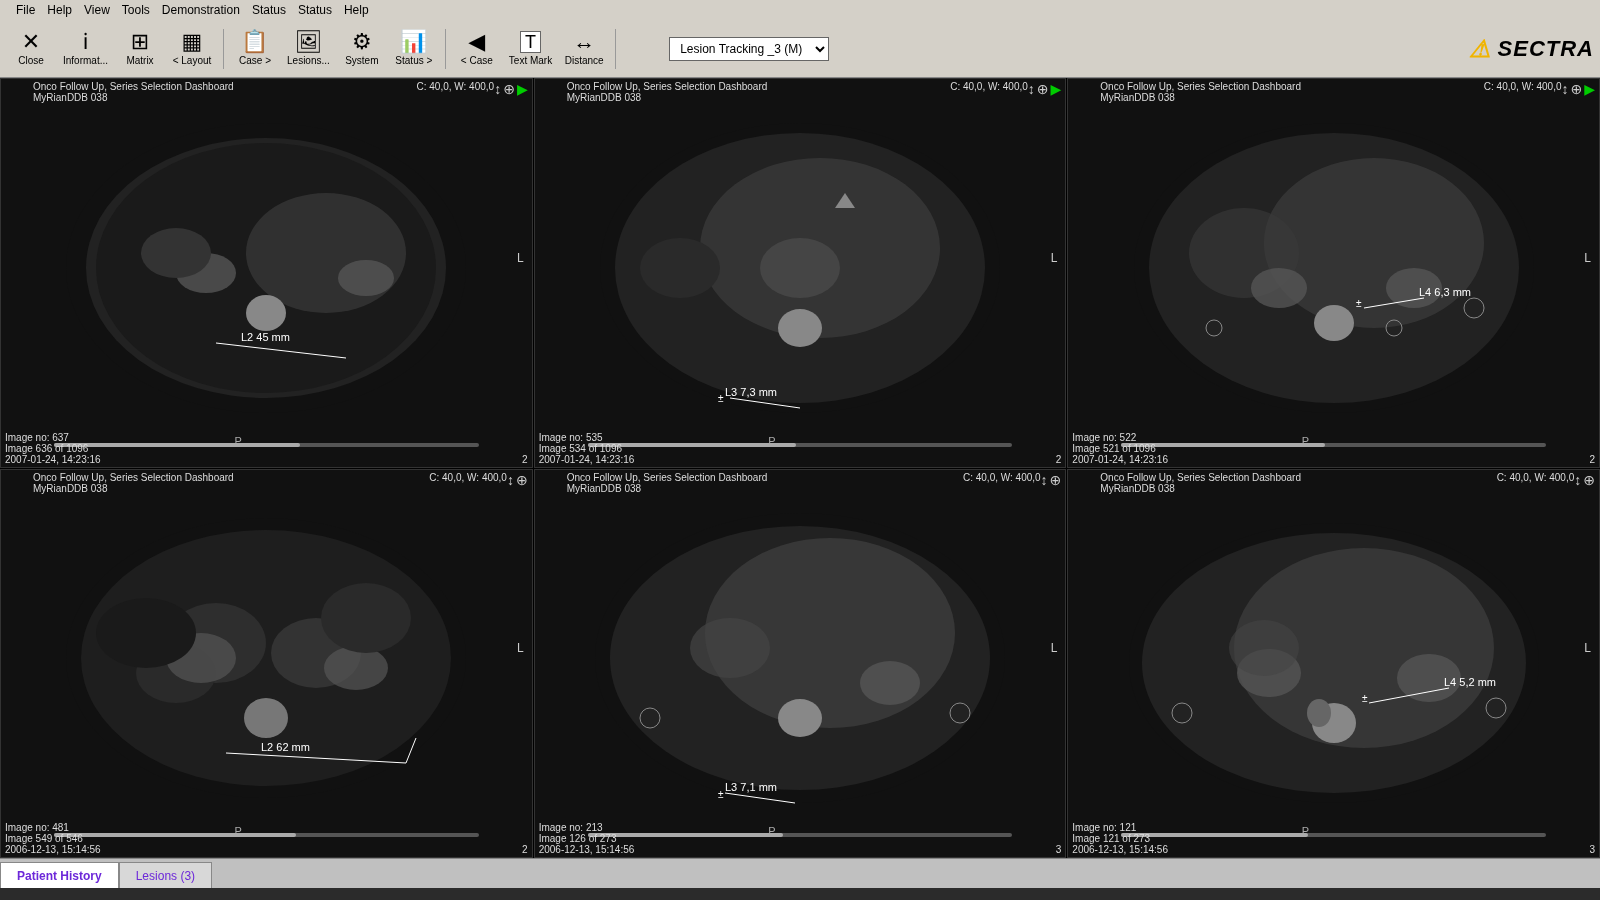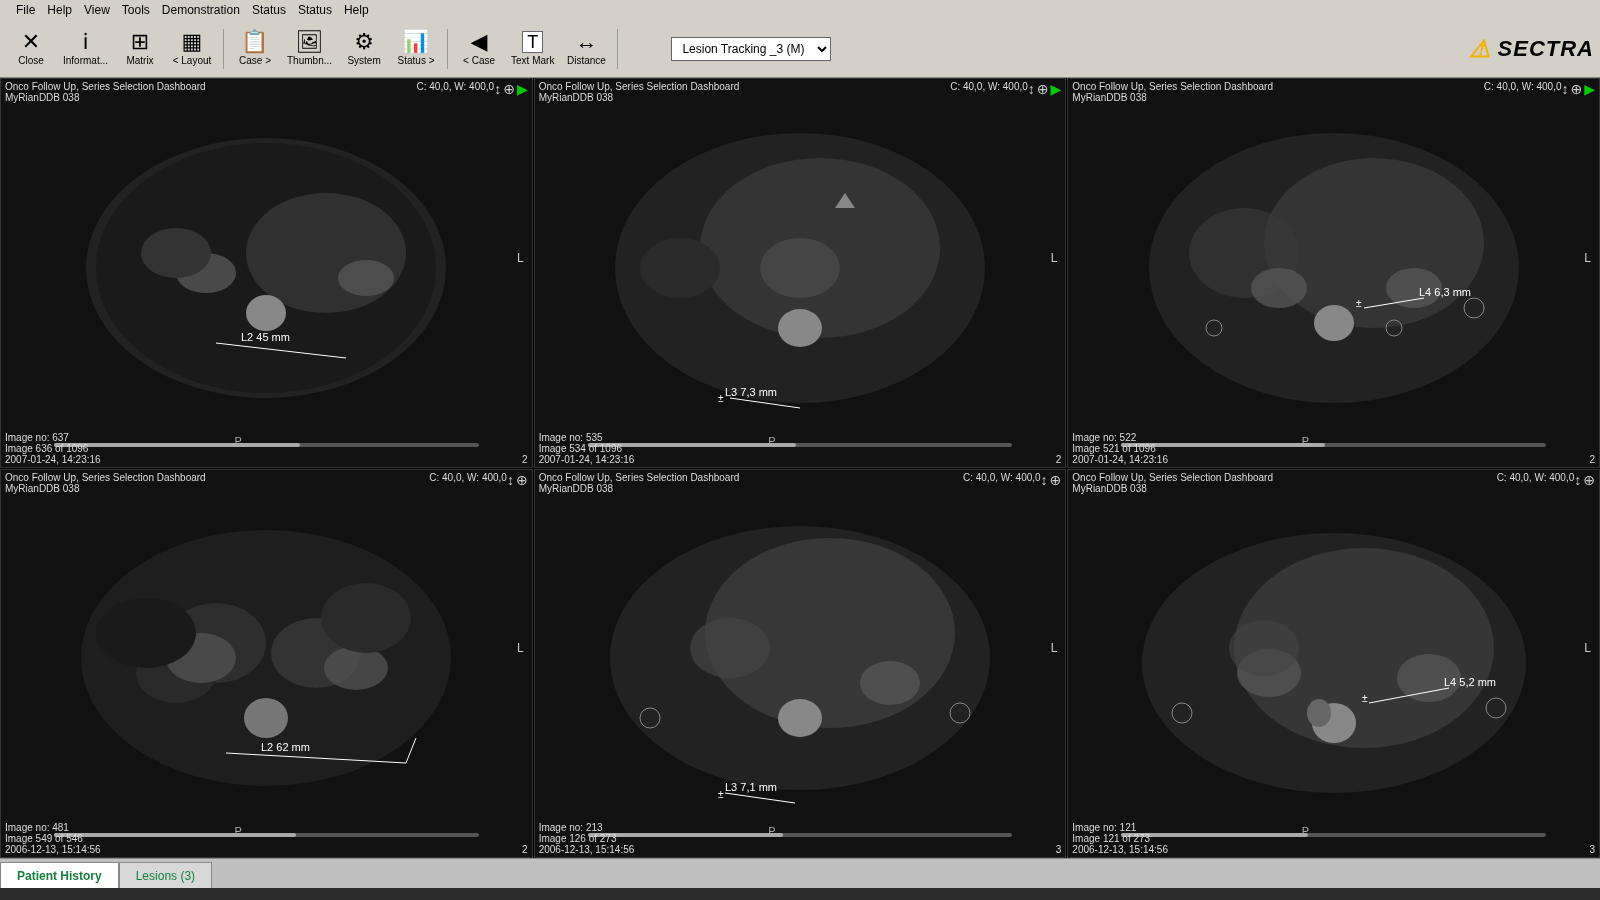--- a/index.html
+++ b/index.html
@@ -93,21 +93,21 @@
       position: absolute;
       top: 0; left: 0; right: 0;
       display: flex;
       justify-content: space-between;
       padding: 2px 4px;
       font-size: 10px;
       color: #ddd;
       z-index: 10;
       pointer-events: none;
     }
-    .viewport-header-left { text-align: left; }
+    .viewport-header-left { text-align: left; margin-left: 28px; }
     .viewport-header-right { text-align: right; display: flex; align-items: flex-start; }
 
     .viewport-controls {
       display: flex; gap: 2px;
     }
     .ctrl-icon { font-size: 14px; color: #ccc; }
     .play-icon { color: #00cc00; font-size: 14px; }
 
     .viewport-footer {
       position: absolute;
@@ -146,21 +146,21 @@
       align-items: flex-end;
       border-top: 1px solid #888;
     }
     .tab {
       padding: 4px 16px;
       background: #d8d8d8;
       border: 1px solid #888;
       border-bottom: none;
       cursor: pointer;
       font-size: 12px;
-      color: #15803d;
+      color: #6d28d9;
       height: 26px;
       display: flex;
       align-items: center;
     }
     .tab.active {
       background: #fff;
       font-weight: bold;
     }
 
     
@@ -210,21 +210,21 @@
     <div class="icon">▦</div>
     <span>&lt; Layout</span>
   </div>
   <div class="toolbar-separator"></div>
   <div class="toolbar-btn">
     <div class="icon">📋</div>
     <span>Case &gt;</span>
   </div>
   <div class="toolbar-btn">
     <div class="icon">🖼</div>
-    <span>Thumbn...</span>
+    <span>Lesions...</span>
   </div>
   <div class="toolbar-btn">
     <div class="icon">⚙</div>
     <span>System</span>
   </div>
   <div class="toolbar-btn">
     <div class="icon">📊</div>
     <span>Status &gt;</span>
   </div>
   <div class="toolbar-separator"></div>

